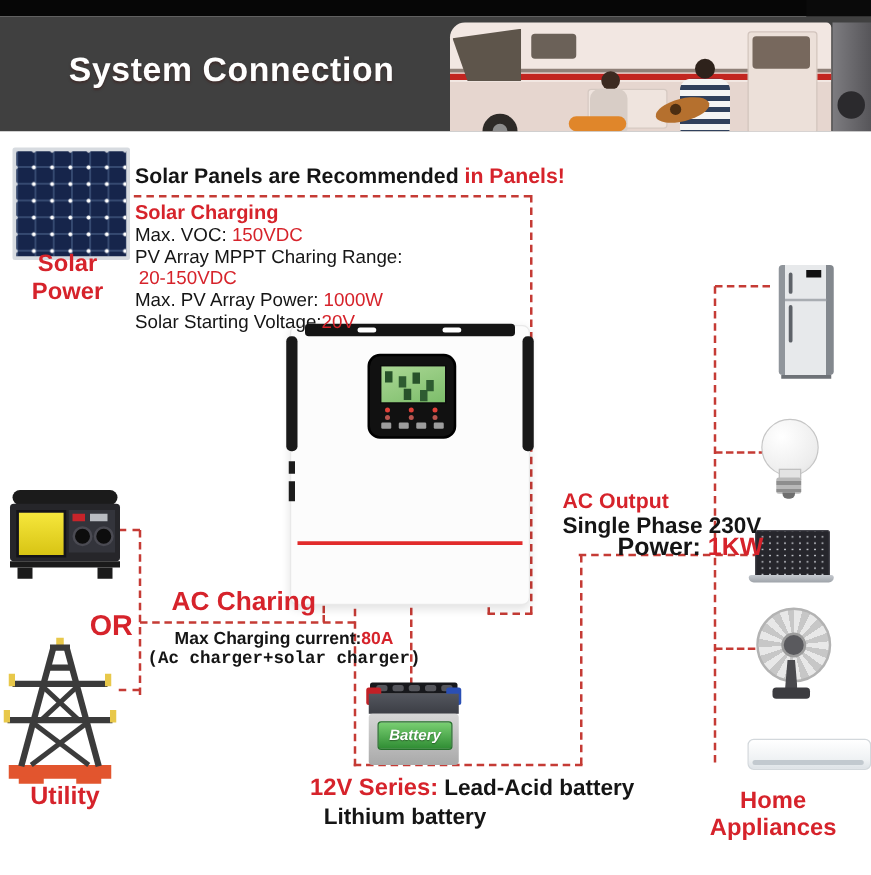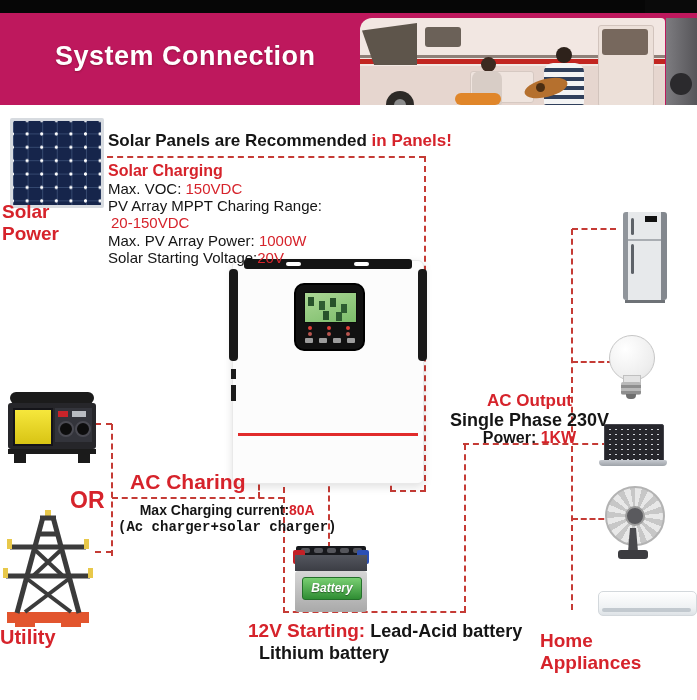--- a/index.html
+++ b/index.html
@@ -5,32 +5,32 @@
   html,body{margin:0;padding:0;background:#fff;}
   #stage{
     position:relative;width:697px;height:700px;overflow:hidden;background:#fff;
     font-family:"Liberation Sans",sans-serif;color:#151515;
     --red:#d6232b;--dash:#c53b35;
   }
   .abs{position:absolute;}
   .dh{position:absolute;border-top:2px dashed var(--dash);z-index:1;}
   .dv{position:absolute;border-left:2px dashed var(--dash);z-index:1;}
   .red{color:var(--red);}
-  .rlbl{position:absolute;color:var(--red);font-weight:bold;text-align:left;z-index:3;}
+  .rlbl{position:absolute;color:var(--red);font-weight:bold;text-align:center;z-index:3;}
   .icon{position:absolute;z-index:2;}
   .nowrap{white-space:nowrap;}
   
   #banner{position:absolute;left:0;top:13px;width:697px;height:92px;overflow:hidden;
     background:
       radial-gradient(90px 60px at 50px 30px, rgba(112,38,8,.9), rgba(112,38,8,0) 70%),
       radial-gradient(110px 70px at 170px 60px, rgba(146,66,18,.8), rgba(146,66,18,0) 72%),
       radial-gradient(90px 60px at 280px 25px, rgba(170,88,34,.7), rgba(170,88,34,0) 70%),
       radial-gradient(120px 80px at 360px 70px, rgba(186,110,62,.55), rgba(186,110,62,0) 75%),
       linear-gradient(90deg,#6b2110 0%,#8a3c1c 35%,#b5745２ 65%,#cf9d86 82%,#d9b3a3 100%);
-    background-color:#be185d;text-align:center;}
+    background-color:#404040;text-align:center;}
   
   #inverter{position:absolute;left:232px;top:260px;width:190px;height:222px;background:#fcfcfc;
     border:1px solid #e9e9e9;border-radius:6px;box-shadow:0 3px 8px rgba(0,0,0,.12);z-index:2;}
   
   #solarpanel{position:absolute;left:10px;top:118px;width:88px;height:84px;border:3px solid #d7dbe0;
     border-radius:2px;background-color:#16254b;z-index:2;
     background-image:
       radial-gradient(circle,#fff 1.3px, rgba(0,0,0,0) 1.9px),
       linear-gradient(90deg,#354970 1.4px, transparent 1.4px),
       linear-gradient(0deg,#354970 1.4px, transparent 1.4px);
@@ -132,24 +132,24 @@
     <div class="abs" style="left:61px;top:22px;width:67px;height:64px;background:#111;border:2px solid #000;border-radius:10px;">
       <div class="abs" style="left:8px;top:7px;width:51px;height:29px;background:linear-gradient(160deg,#abd795,#7cbd6a);border:1px solid #0b0b0b;">
         <div class="abs" style="left:3px;top:4px;width:6px;height:9px;background:#27522a;box-shadow:11px 4px 0 #2e5c31,22px 1px 0 #27522a,33px 7px 0 #2e5c31,15px 14px 0 #27522a,28px 15px 0 #2e5c31;"></div>
       </div>
       <div class="abs" style="left:12px;top:41px;width:4px;height:4px;border-radius:50%;background:#e04038;box-shadow:19px 0 0 #e04038,38px 0 0 #e04038,0 6px 0 #b8554f,19px 6px 0 #b8554f,38px 6px 0 #b8554f;"></div>
       <div class="abs" style="left:9px;top:53px;width:8px;height:5px;background:#9d9d9d;border-radius:1px;box-shadow:14px 0 0 #9d9d9d,28px 0 0 #9d9d9d,42px 0 0 #9d9d9d;"></div>
     </div>
     <div class="abs" style="left:5px;top:172px;width:180px;height:3px;background:#e12b2b;"></div>
   </div>
 
-  <div class="abs" style="left:450px;top:391px;z-index:3;text-align:center;">
+  <div class="abs" style="left:450px;top:391px;z-index:3;">
     <div style="color:var(--red);font-weight:bold;font-size:17px;line-height:20px;">AC Output</div>
     <div class="nowrap" style="font-size:18px;font-weight:600;line-height:18px;">Single Phase 230V</div>
-    <div class="nowrap" style="font-size:16px;font-weight:600;line-height:18px;">
+    <div class="nowrap" style="font-size:20px;font-weight:600;line-height:18px;margin-left:44px;">
       <span>Power: </span><span class="red">1KW</span>
     </div>
   </div>
 
   <div class="icon" style="left:6px;top:392px;width:92px;height:76px;">
     <div class="abs" style="left:4px;top:0;width:84px;height:12px;background:#1b1b1b;border-radius:6px;"></div>
     <div class="abs" style="left:2px;top:11px;width:88px;height:46px;background:#26262a;border-radius:3px;"></div>
     <div class="abs" style="left:7px;top:16px;width:36px;height:34px;background:linear-gradient(#f6e73c,#d8c414);border:2px solid #141419;"></div>
     <div class="abs" style="left:49px;top:16px;width:37px;height:34px;background:#33343b;">
       <div class="abs" style="left:3px;top:13px;width:12px;height:12px;background:#0d0d0d;border:2px solid #4a4a52;border-radius:50%;"></div>
@@ -205,21 +205,21 @@
     </div>
     <div class="abs" style="left:0;top:4px;width:12px;height:14px;background:#c32026;border-radius:2px;"></div>
     <div class="abs" style="left:64px;top:4px;width:12px;height:14px;background:#2a4fb5;border-radius:2px;"></div>
     <div class="abs" style="left:2px;top:9px;width:72px;height:16px;background:linear-gradient(#53565e,#3c3e45);"></div>
     <div class="abs" style="left:2px;top:25px;width:72px;height:41px;background:linear-gradient(180deg,#d6d6d6,#a9a9a9);border-radius:3px;"></div>
     <div class="abs" style="left:9px;top:31px;width:58px;height:21px;background:linear-gradient(180deg,#79cf72,#2f8d33);border-radius:3px;border:1px solid #24702a;color:#fff;font-size:12px;font-weight:bold;font-style:italic;text-align:center;line-height:21px;text-shadow:0 1px 1px rgba(0,0,0,.4);">
       <span>Battery</span>
     </div>
   </div>
   <div class="abs nowrap" style="left:248px;top:620px;z-index:3;">
-    <span style="color:var(--red);font-weight:bold;font-size:19px;">12V Starting:</span><span style="font-size:18px;font-weight:600;"> Lead-Acid battery</span>
+    <span style="color:var(--red);font-weight:bold;font-size:19px;">12V Series:</span><span style="font-size:18px;font-weight:600;"> Lead-Acid battery</span>
   </div>
   <div class="abs nowrap" style="left:259px;top:643px;font-size:18px;font-weight:600;z-index:3;">Lithium battery</div>
 
   <div class="icon" style="left:623px;top:212px;width:44px;height:91px;">
     <div class="abs" style="left:0;top:0;width:44px;height:88px;border-radius:3px;background:linear-gradient(90deg,#90959b 0 5px,#e7e9eb 5px 38px,#83888e 38px);"></div>
     <div class="abs" style="left:22px;top:4px;width:12px;height:6px;background:#111;"></div>
     <div class="abs" style="left:5px;top:27px;width:33px;height:2px;background:#a9adb2;"></div>
     <div class="abs" style="left:8px;top:6px;width:3px;height:17px;background:#5e6268;border-radius:2px;"></div>
     <div class="abs" style="left:8px;top:32px;width:3px;height:30px;background:#5e6268;border-radius:2px;"></div>
     <div class="abs" style="left:2px;top:88px;width:40px;height:3px;background:#6e7277;"></div>

